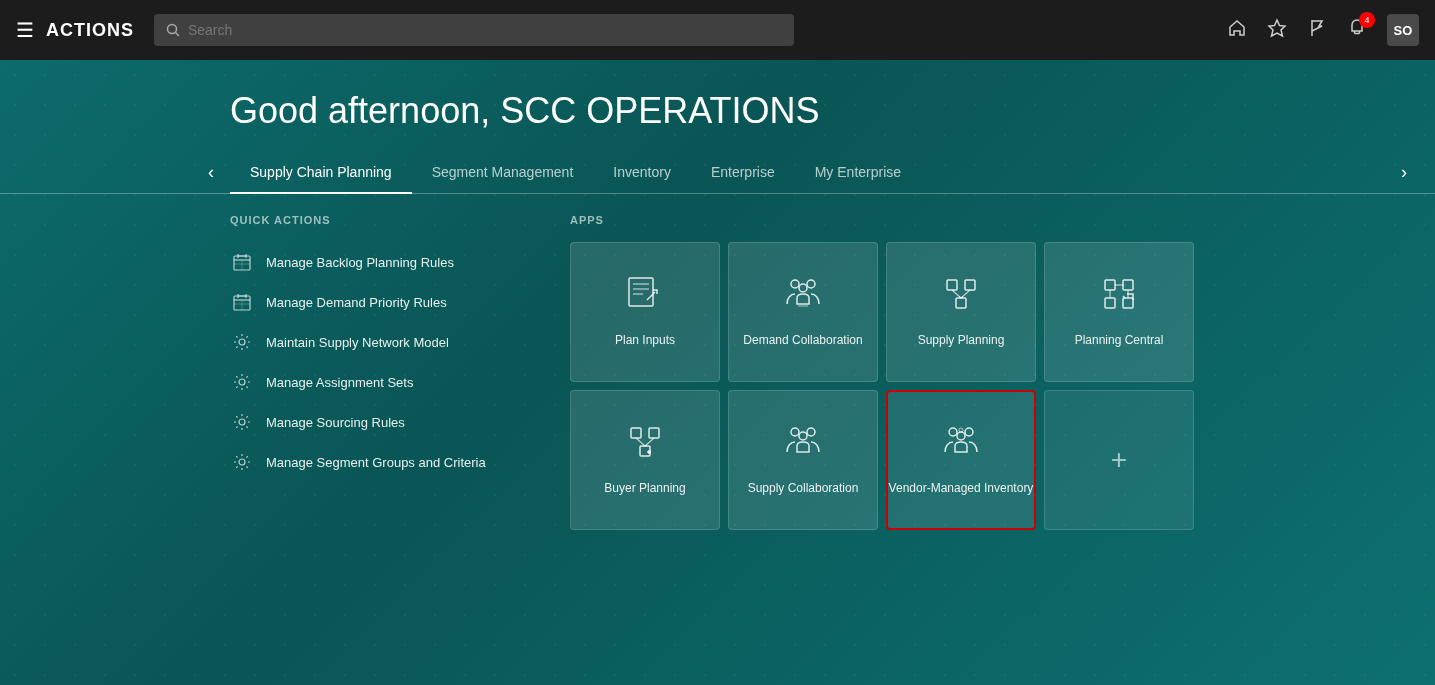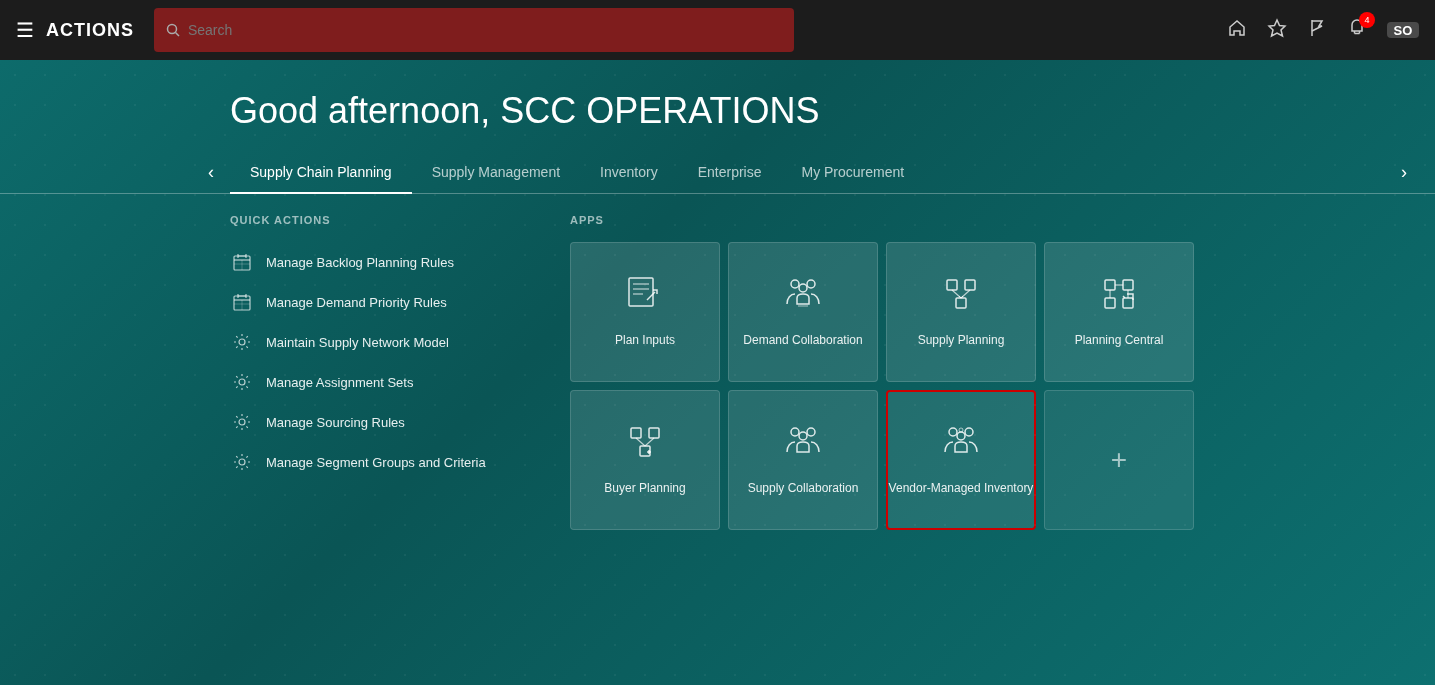--- a/index.html
+++ b/index.html
@@ -15,24 +15,24 @@
       gap: 20px;
     }
     .header-left { display: flex; align-items: center; gap: 12px; }
     .hamburger { color: #fff; font-size: 20px; cursor: pointer; }
     .oracle-logo { color: #fff; font-size: 18px; font-weight: bold; letter-spacing: 1px; }
     .search-bar {
       flex: 1;
       max-width: 640px;
       display: flex;
       align-items: center;
-      background: #7f1d1d;
+      background: #404040;
       border-radius: 4px;
       padding: 0 12px;
-      height: 44px;
+      height: 32px;
       gap: 8px;
     }
     .search-bar input {
       background: transparent;
       border: none;
       outline: none;
       color: #aaa;
       font-size: 14px;
       width: 100%;
     }
@@ -45,21 +45,21 @@
       color: #fff;
       border-radius: 50%;
       font-size: 9px;
       width: 16px; height: 16px;
       display: flex; align-items: center; justify-content: center;
     }
     .avatar {
       background: #4a4a4a;
       color: #fff;
       border-radius: 4px;
-      width: 32px; height: 16px;
+      width: 32px; height: 32px;
       display: flex; align-items: center; justify-content: center;
       font-size: 13px; font-weight: bold; cursor: pointer;
     }
 
     
     .main {
       background: linear-gradient(135deg, #0d6b6b 0%, #0a5555 40%, #0d7070 100%);
       height: 625px;
       position: relative;
       overflow: hidden;
@@ -242,24 +242,24 @@
   </div>
 </div>
 
 <div class="main">
   <div class="greeting">Good afternoon, SCC OPERATIONS</div>
 
   <div class="nav-tabs">
     <span class="nav-prev">‹</span>
     <div id="tabs-container" style="display:flex;">
         <div class="nav-tab active">Supply Chain Planning</div>
-        <div class="nav-tab">Supply Management</div>
+        <div class="nav-tab">Segment Management</div>
         <div class="nav-tab">Inventory</div>
         <div class="nav-tab">Enterprise</div>
-        <div class="nav-tab">My Procurement</div>
+        <div class="nav-tab">My Enterprise</div>
       </div>
     <span class="nav-next">›</span>
   </div>
 
   <div class="content-area">
 
     <div class="quick-actions">
       <div class="section-label">QUICK ACTIONS</div>
       <div id="quick-actions-list">
           <div class="quick-action-item">

